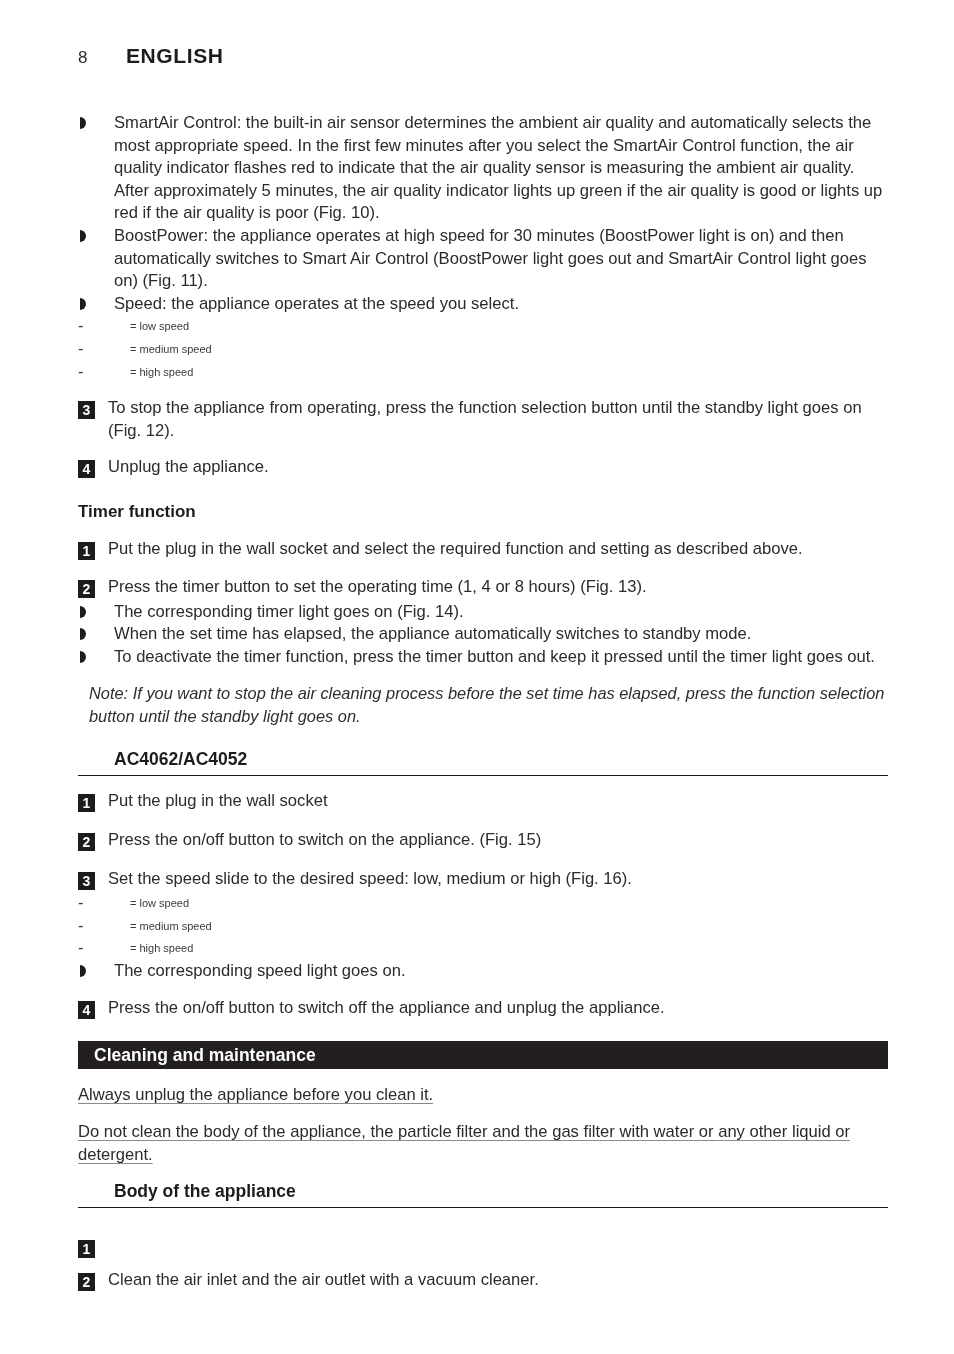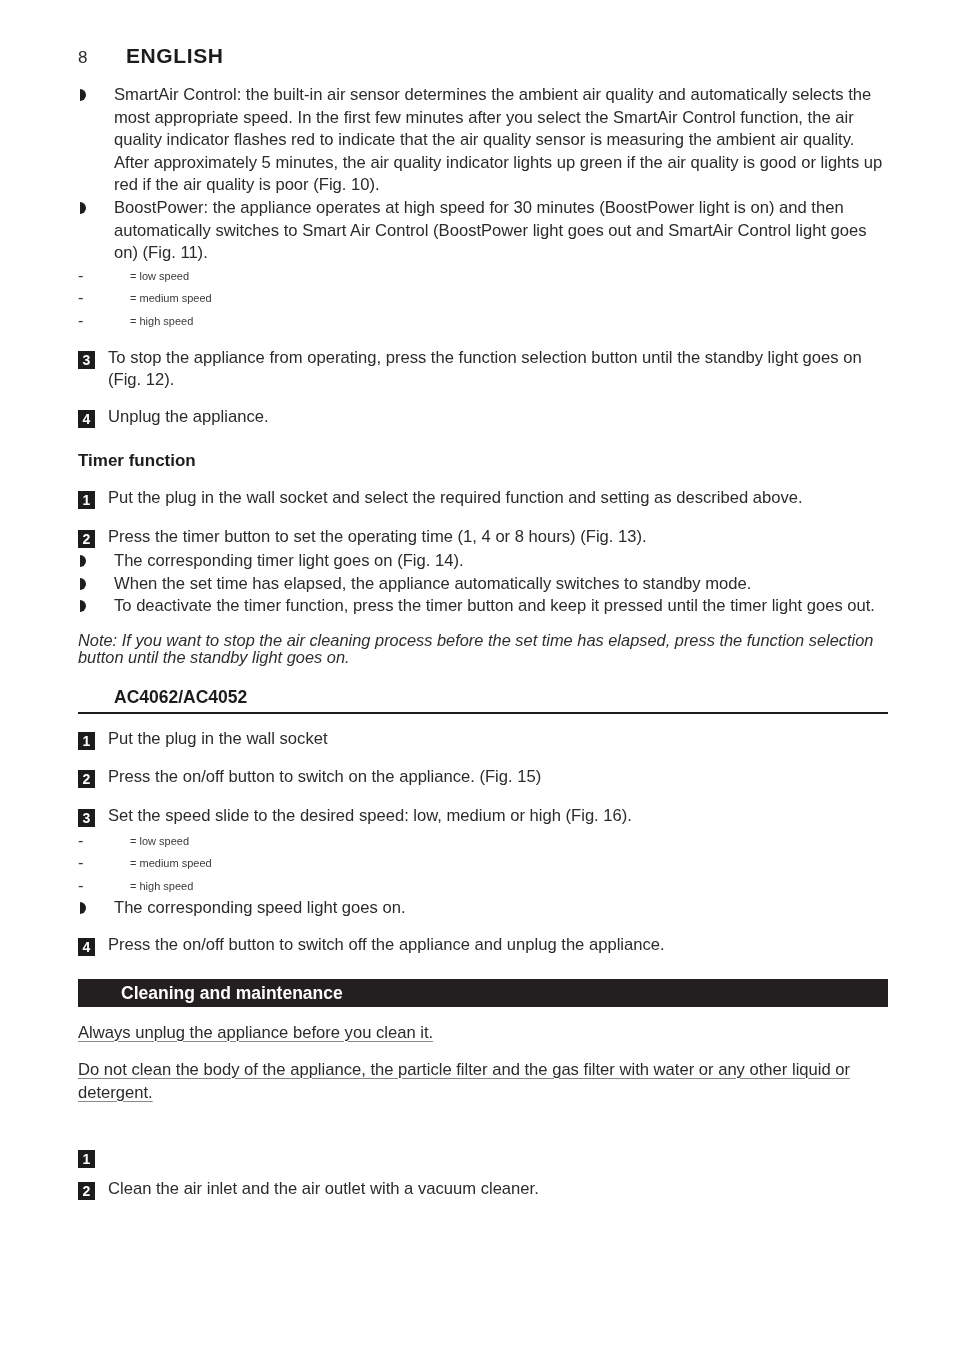--- a/index.html
+++ b/index.html
@@ -42,21 +42,21 @@
   .runhead-title {
     font-size: 21px;
     font-weight: bold;
     letter-spacing: 0.6px;
     color: #1c1c1c;
   }
 
   
   .content {
     position: absolute;
-    top: 84px;
+    top: 112px;
     left: 78px;
     width: 810px;
   }
 
   
   .content {
     font-size: 16.6px;
     line-height: 22.6px;
   }
 
@@ -147,31 +147,32 @@
   }
 
   
   .banner {
     background: #231f20;
     color: #ffffff;
     font-size: 17.5px;
     font-weight: bold;
     height: 28px;
     line-height: 28px;
-    padding-left: 43px;
+    padding-left: 16px;
     box-sizing: border-box;
     width: 100%;
   }
 
   
   .note {
     font-style: italic;
     font-size: 16.4px;
-    line-height: 17px;
+    line-height: 23px;
     color: #2e2e2e;
+    margin-left: 11px;
   }
 
   
   .warn {
     font-size: 16.6px;
     line-height: 23px;
     color: #2b2b2b;
     text-decoration: underline;
     text-decoration-color: #8a8a8a;
     text-underline-offset: 3px;
@@ -202,20 +203,26 @@
           <span class="halfdisc"></span>
         </span>
       <span class="bullet-text body-dark">SmartAir Control: the built-in air sensor determines the ambient air quality and automatically selects the most appropriate speed. In the first few minutes after you select the SmartAir Control function, the air quality indicator flashes red to indicate that the air quality sensor is measuring the ambient air quality. After approximately 5 minutes, the air quality indicator lights up green if the air quality is good or lights up red if the air quality is poor (Fig. 10).</span>
     </div>
     <div class="bullet-row">
       <span class="bullet-mark">
           <span class="halfdisc"></span>
         </span>
       <span class="bullet-text body-dark">BoostPower: the appliance operates at high speed for 30 minutes (BoostPower light is on) and then automatically switches to Smart Air Control (BoostPower light goes out and SmartAir Control light goes on) (Fig. 11).</span>
     </div>
+    <div class="bullet-row">
+      <span class="bullet-mark">
+          <span class="halfdisc"></span>
+        </span>
+      <span class="bullet-text body-dark">Speed: the appliance operates at the speed you select.</span>
+    </div>
 
     <div class="dash-row">
       <span class="dash-mark">-</span>
       <span class="dash-text plain">= low speed</span>
     </div>
     <div class="dash-row">
       <span class="dash-mark">-</span>
       <span class="dash-text plain">= medium speed</span>
     </div>
     <div class="dash-row">
@@ -340,20 +347,24 @@
     <div class="gap-m"></div>
 
     <div class="warn">Always unplug the appliance before you clean it.</div>
 
     <div class="gap-m"></div>
 
     <div class="warn">Do not clean the body of the appliance, the particle filter and the gas filter with water or any other liquid or detergent.</div>
 
     <div class="gap-m"></div>
 
+    <div>
+      <div class="subhead-ruled">Body of the appliance</div>
+      <div class="rule"></div>
+    </div>
 
     <div class="gap-m"></div>
 
 
     <div class="gap-m"></div>
 
     <div class="step-row">
       <span class="step-mark"><span class="step-num">1</span></span>
     </div>
 

